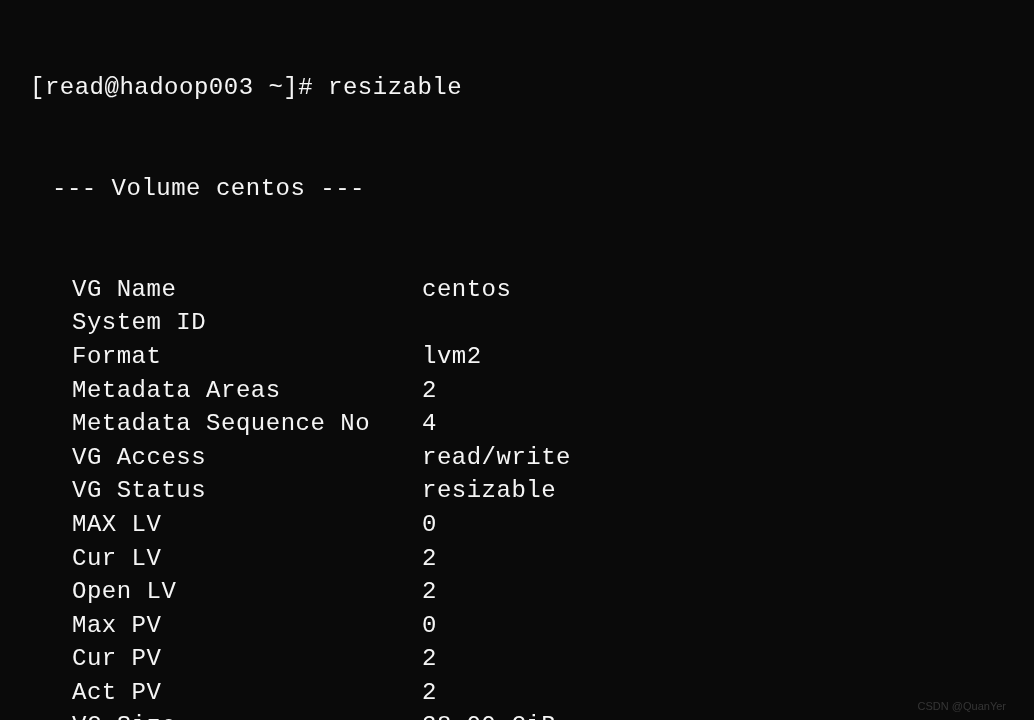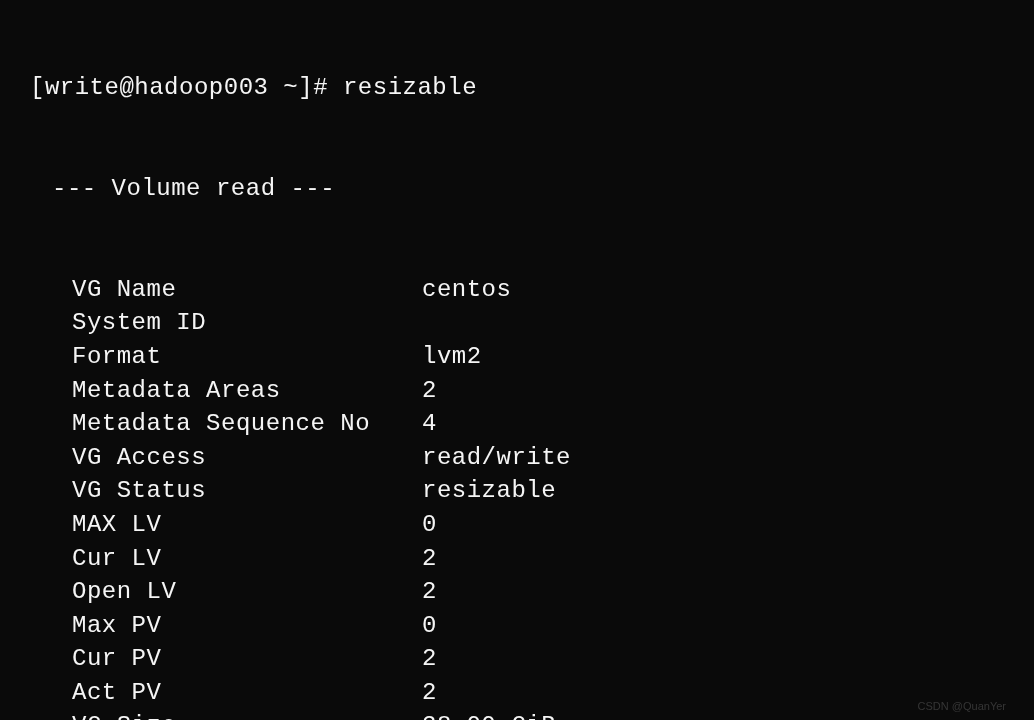--- a/index.html
+++ b/index.html
@@ -46,18 +46,18 @@
       font-size: 11px;
       color: rgba(180,180,180,0.25);
       font-family: sans-serif;
       letter-spacing: 0;
     }
   </style>
 </head>
 <body>
 
 <div class="terminal">
-  <div class="prompt-line"><span>[write@hadoop003 ~]# </span><span>resizable</span></div>
-  <div class="header-line">--- Volume read ---</div>
+  <div class="prompt-line"><span>[read@hadoop003 ~]# </span><span>resizable</span></div>
+  <div class="header-line">--- Volume centos ---</div>
   <div id="fields-container"><div class="field-row"><span class="field-label">VG Name</span><span class="field-value">centos</span></div><div class="field-row"><span class="field-label">System ID</span><span class="field-value"></span></div><div class="field-row"><span class="field-label">Format</span><span class="field-value">lvm2</span></div><div class="field-row"><span class="field-label">Metadata Areas</span><span class="field-value">2</span></div><div class="field-row"><span class="field-label">Metadata Sequence No</span><span class="field-value">4</span></div><div class="field-row"><span class="field-label">VG Access</span><span class="field-value">read/write</span></div><div class="field-row"><span class="field-label">VG Status</span><span class="field-value">resizable</span></div><div class="field-row"><span class="field-label">MAX LV</span><span class="field-value">0</span></div><div class="field-row"><span class="field-label">Cur LV</span><span class="field-value">2</span></div><div class="field-row"><span class="field-label">Open LV</span><span class="field-value">2</span></div><div class="field-row"><span class="field-label">Max PV</span><span class="field-value">0</span></div><div class="field-row"><span class="field-label">Cur PV</span><span class="field-value">2</span></div><div class="field-row"><span class="field-label">Act PV</span><span class="field-value">2</span></div><div class="field-row"><span class="field-label">VG Size</span><span class="field-value">38.99 GiB</span></div></div>
 </div>
 
 <div class="watermark">CSDN @QuanYer</div>
 
 </body></html>

